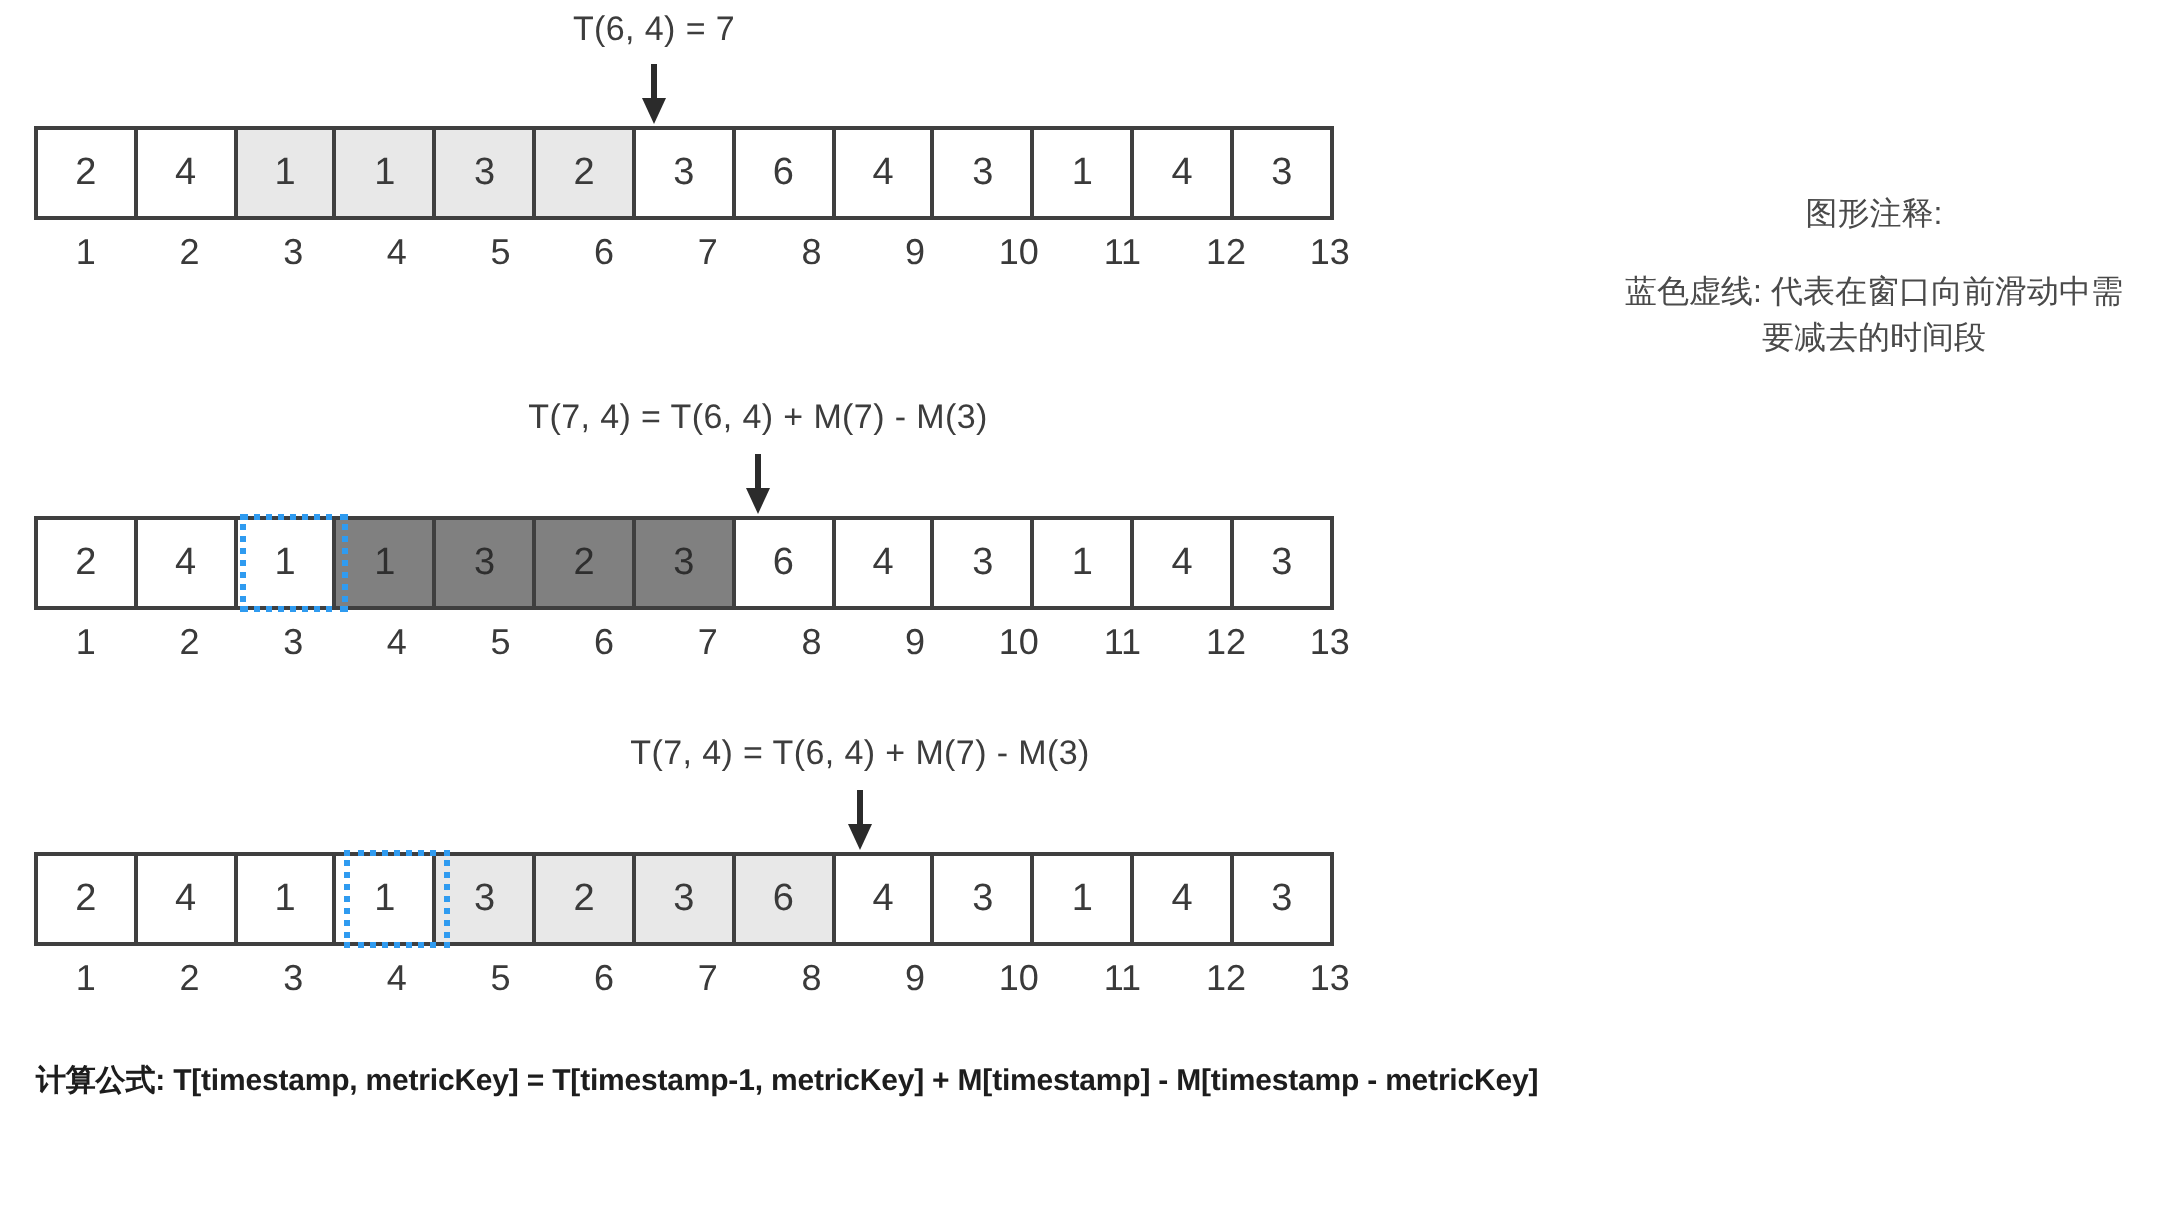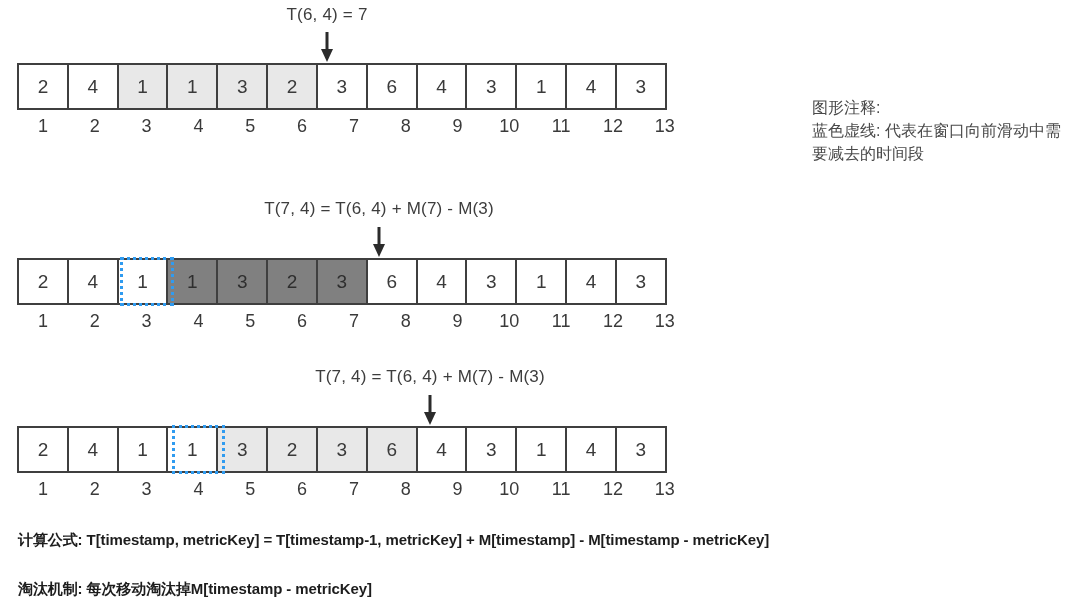--- a/index.html
+++ b/index.html
@@ -100,27 +100,27 @@
     text-align: center;
     font-size: 18px;
     color: #3a3a3a;
   }
 
   
   .note-block {
     position: absolute;
     width: 250px;
     left: 812px;
-    text-align: left;
+    text-align: center;
     font-size: 16px;
     line-height: 1.45;
     color: #4a4a4a;
   }
   .note-block .note-title { display: block; }
-  .note-block .note-body  { display: block; }
+  .note-block .note-body  { display: block; margin-top: 16px; }
 
   
   .bottom-line {
     position: absolute;
     left: 18px;
     font-size: 15px;
     font-weight: bold;
     color: #1d1d1d;
     white-space: nowrap;
     letter-spacing: -0.1px;
@@ -331,15 +331,14 @@
     </div>
   </div>
 
   <div class="note-block" style="top:96px;">
     <span class="note-title">图形注释:</span>
     <span class="note-body">蓝色虚线: 代表在窗口向前滑动中需要减去的时间段</span>
   </div>
 
 
   <div class="bottom-line" style="top:531px;text-align:right;">计算公式: T[timestamp, metricKey] = T[timestamp-1, metricKey] + M[timestamp] - M[timestamp - metricKey]</div>
-  <div class="bottom-line" style="top:580px;">淘汰机制: 每次移动淘汰掉M[timestamp - metricKey]</div>
 
 </div>
 
 </body></html>

